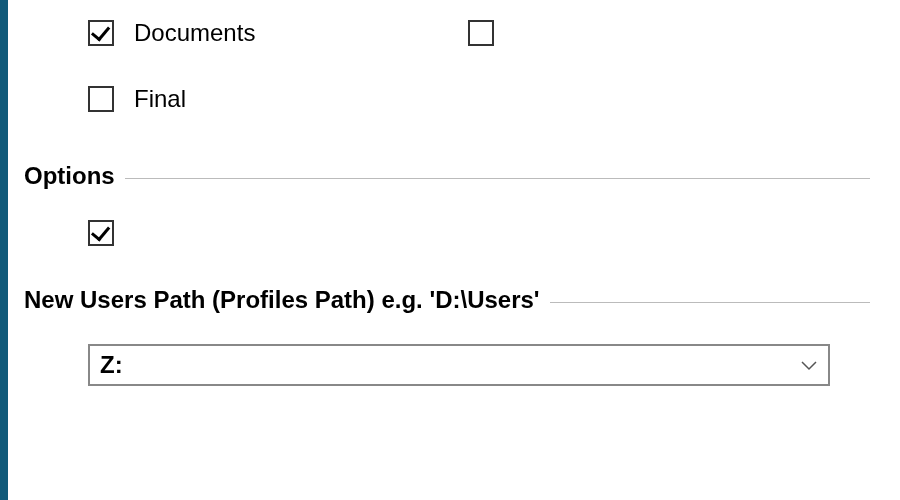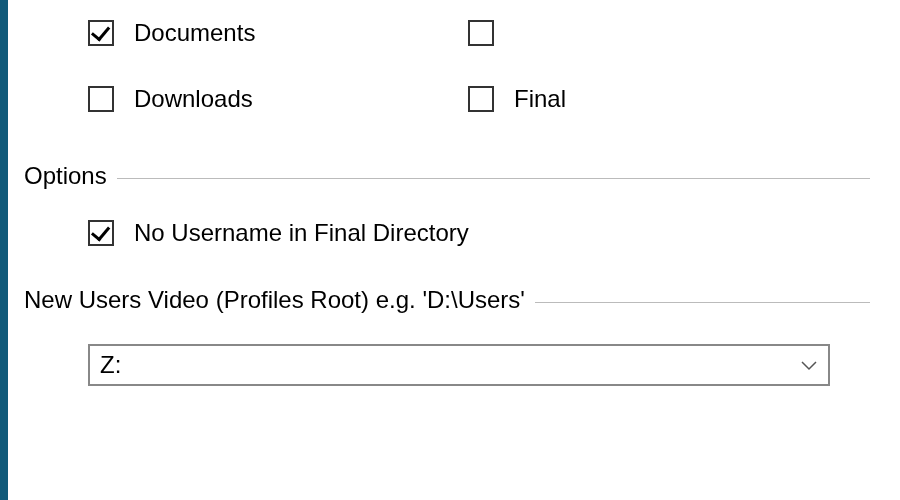--- a/index.html
+++ b/index.html
@@ -49,20 +49,21 @@
       border-left: 3px solid #000;
       border-bottom: 3px solid #000;
       transform: rotate(-50deg) translate(1px, -2px);
     }
     .checkbox-label {
       line-height: 1;
     }
     .groupbox {
       position: relative;
       margin-bottom: 40px;
+      font-weight: bold;
     }
     .groupbox-title {
       position: relative;
       display: flex;
       align-items: center;
       margin-bottom: 30px;
     }
     .groupbox-title-text {
       font-size: 24px;
       color: #000;
@@ -113,44 +114,39 @@
   <div class="checkbox-grid">
     <div class="checkbox-item">
       <div class="checkbox checked"></div>
       <span class="checkbox-label">Documents</span>
     </div>
     <div class="checkbox-item">
       <div class="checkbox"></div>
     </div>
     <div class="checkbox-item">
       <div class="checkbox"></div>
-      <span class="checkbox-label">Downloads</span>
-    </div>
-    <div class="checkbox-item">
-      <div class="checkbox"></div>
       <span class="checkbox-label">Final</span>
     </div>
   </div>
 
   <div class="groupbox">
     <div class="groupbox-title">
       <span class="groupbox-title-text">Options</span>
       <div class="groupbox-title-line"></div>
     </div>
     <div class="groupbox-body">
       <div class="checkbox-item">
         <div class="checkbox checked"></div>
-        <span class="checkbox-label">No Username in Final Directory</span>
       </div>
     </div>
   </div>
 
   <div class="groupbox">
     <div class="groupbox-title">
-      <span class="groupbox-title-text">New Users Video (Profiles Root) e.g. 'D:\Users'</span>
+      <span class="groupbox-title-text">New Users Path (Profiles Path) e.g. 'D:\Users'</span>
       <div class="groupbox-title-line"></div>
     </div>
     <div class="combobox">
       <span class="combobox-value">Z:</span>
       <span class="chevron-down">
         <svg viewBox="0 0 18 12">
             <polyline points="2,3 9,10 16,3" fill="none" stroke="#555" stroke-width="1.5"></polyline>
           </svg>
       </span>
     </div>

